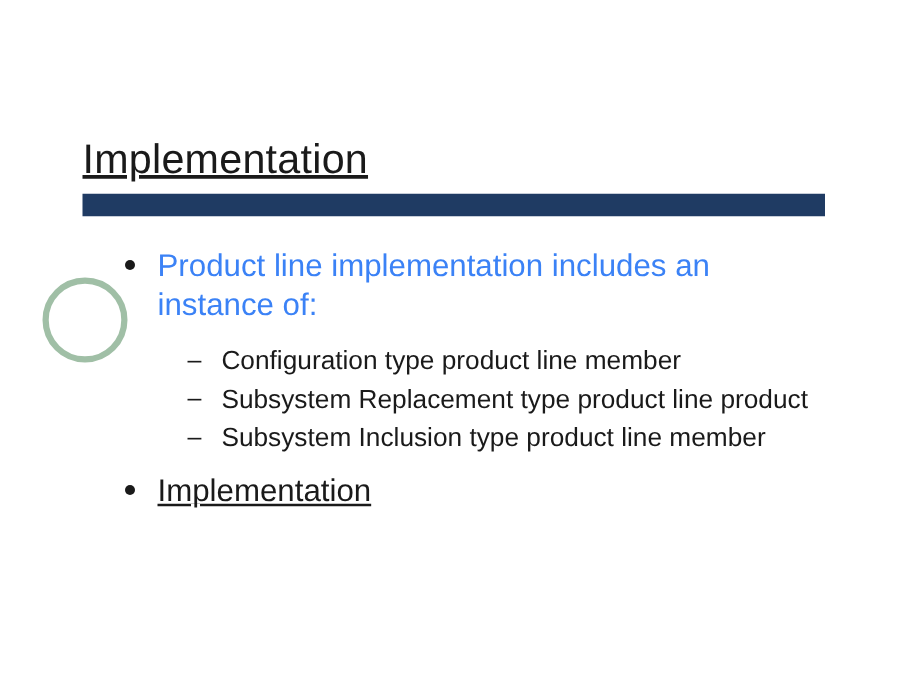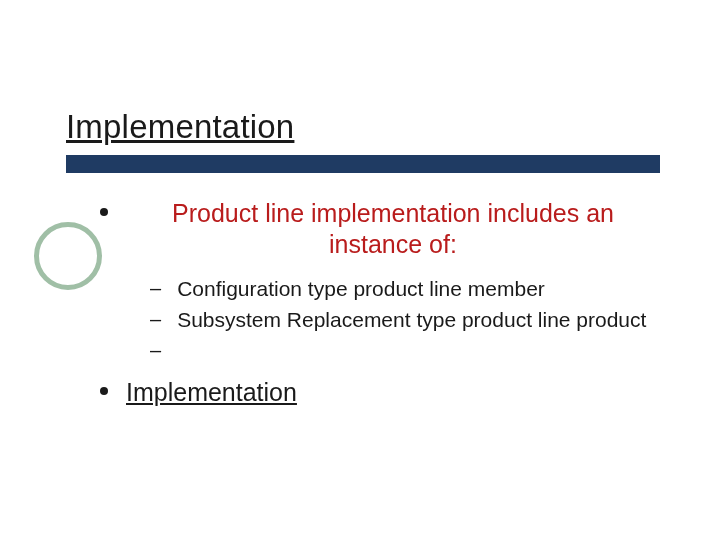--- a/index.html
+++ b/index.html
@@ -66,22 +66,21 @@
     height: 8px;
     background: #1a1a1a;
     border-radius: 50%;
     margin-top: 10px;
     margin-right: 18px;
     flex: 0 0 auto;
   }
   .l1-text {
     font-size: 25px;
     line-height: 1.25;
-    color: #b91c1c;
-    text-align: center;
+    color: #3b82f6;
   }
   .l2-group {
     margin-left: 50px;
     margin-top: 6px;
     margin-bottom: 14px;
   }
   .l2 {
     display: flex;
     align-items: flex-start;
     margin-bottom: 4px;
@@ -129,20 +128,21 @@
       <div class="l2">
         <span class="dash">–</span>
         <span class="l2-text">Configuration type product line member</span>
       </div>
       <div class="l2">
         <span class="dash">–</span>
         <span class="l2-text">Subsystem Replacement type product line product</span>
       </div>
       <div class="l2">
         <span class="dash">–</span>
+        <span class="l2-text">Subsystem Inclusion type product line member</span>
       </div>
     </div>
 
     <div class="l1">
       <span class="bullet-dot"></span>
       <span class="demo-text">Implementation</span>
     </div>
 
   </div>
 </div>

